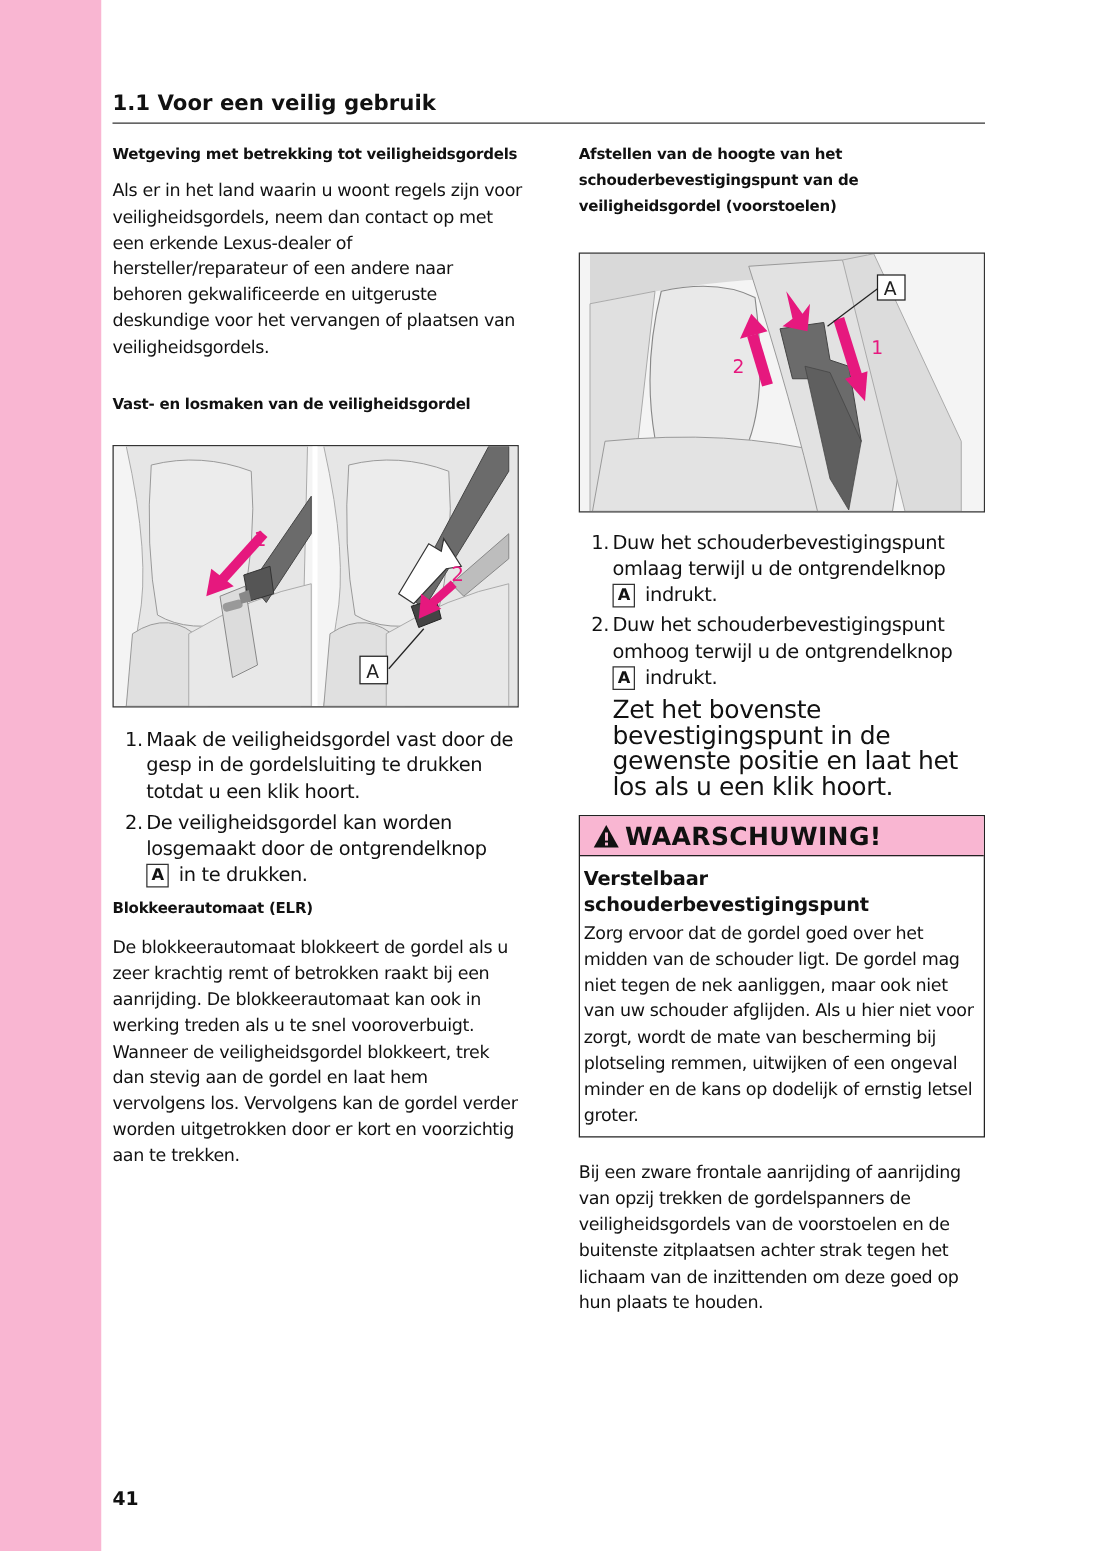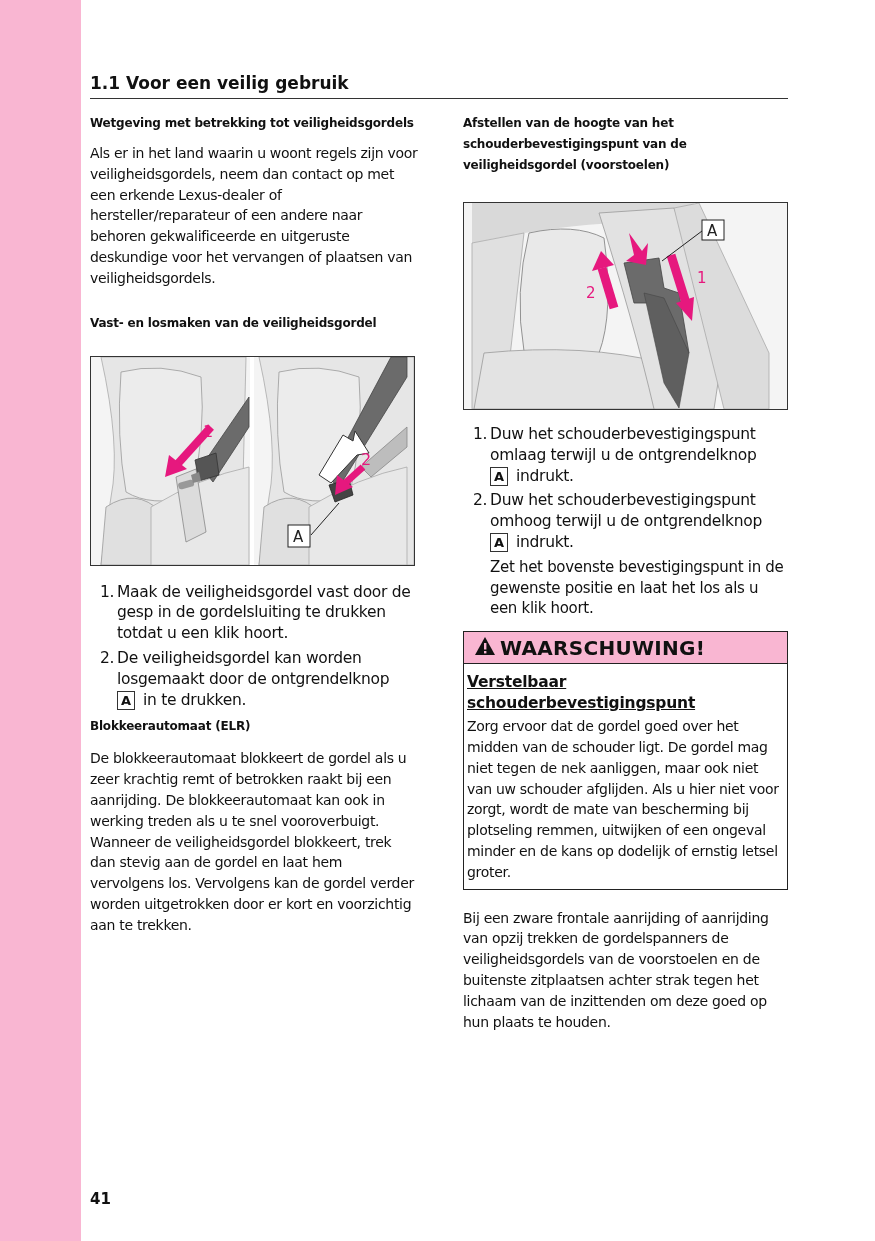--- a/index.html
+++ b/index.html
@@ -12,26 +12,26 @@
   .col { position:absolute; }
   .col-left { left:90px; top:113px; width:330px; }
   .col-right { left:463px; top:113px; width:325px; }
   h3 { font-size:12px; font-weight:bold; margin:0 0 9px 0; line-height:21px; letter-spacing:-0.2px; }
   p { margin:0 0 9px 0; font-size:14px; line-height:20.8px; letter-spacing:-0.3px; }
   .fig { border:1px solid #333; background:#f3f3f3; position:relative; overflow:hidden; }
   ol.steps { list-style:none; padding:0; margin:0 0 6px 0; }
   ol.steps li { position:relative; padding-left:27px; font-size:15.5px; line-height:20.8px; margin-bottom:4px; letter-spacing:-0.3px; }
   ol.steps li .num { position:absolute; left:10px; top:0; }
   .btn-a { display:inline-block; border:1px solid #333; font-weight:bold; font-size:13px; width:16px; height:17px; line-height:17px; text-align:center; margin-right:8px; vertical-align:middle; }
-  .note { padding-left:27px; font-size:15px; line-height:20.8px; letter-spacing:-0.3px; margin-bottom:12px; }
+  .note { padding-left:27px; font-size:20px; line-height:20.8px; letter-spacing:-0.3px; margin-bottom:12px; }
   .warn { border:1px solid #222; margin:6px 0 18px 0; }
-  .warn-head { background:#f9b6d2; border-bottom:1px solid #222; font-weight:bold; font-size:20px; padding:4px 10px 3px 10px; display:flex; align-items:flex-start; letter-spacing:0.3px; }
+  .warn-head { background:#f9b6d2; border-bottom:1px solid #222; font-weight:bold; font-size:20px; padding:4px 10px 3px 10px; display:flex; align-items:center; letter-spacing:0.3px; }
   .warn-head svg { margin-right:4px; }
   .warn-body { padding:8px 3px 6px 3px; }
-  .warn-body h4 { margin:0 0 2px 0; font-size:15.5px; font-weight:bold; line-height:21px; letter-spacing:-0.2px;text-decoration:underline; }
+  .warn-body h4 { margin:0 0 2px 0; font-size:15.5px; font-weight:bold; line-height:21px; letter-spacing:-0.2px; }
   .warn-body p { margin:0; }
   .page-num { position:absolute; left:90px; top:1190px; font-weight:bold; font-size:15px; }
 </style>
 </head>
 <body>
 
 <div class="side-bar"></div>
 
 <div class="page-header">
   <div class="title">1.1  Voor een veilig gebruik</div>

